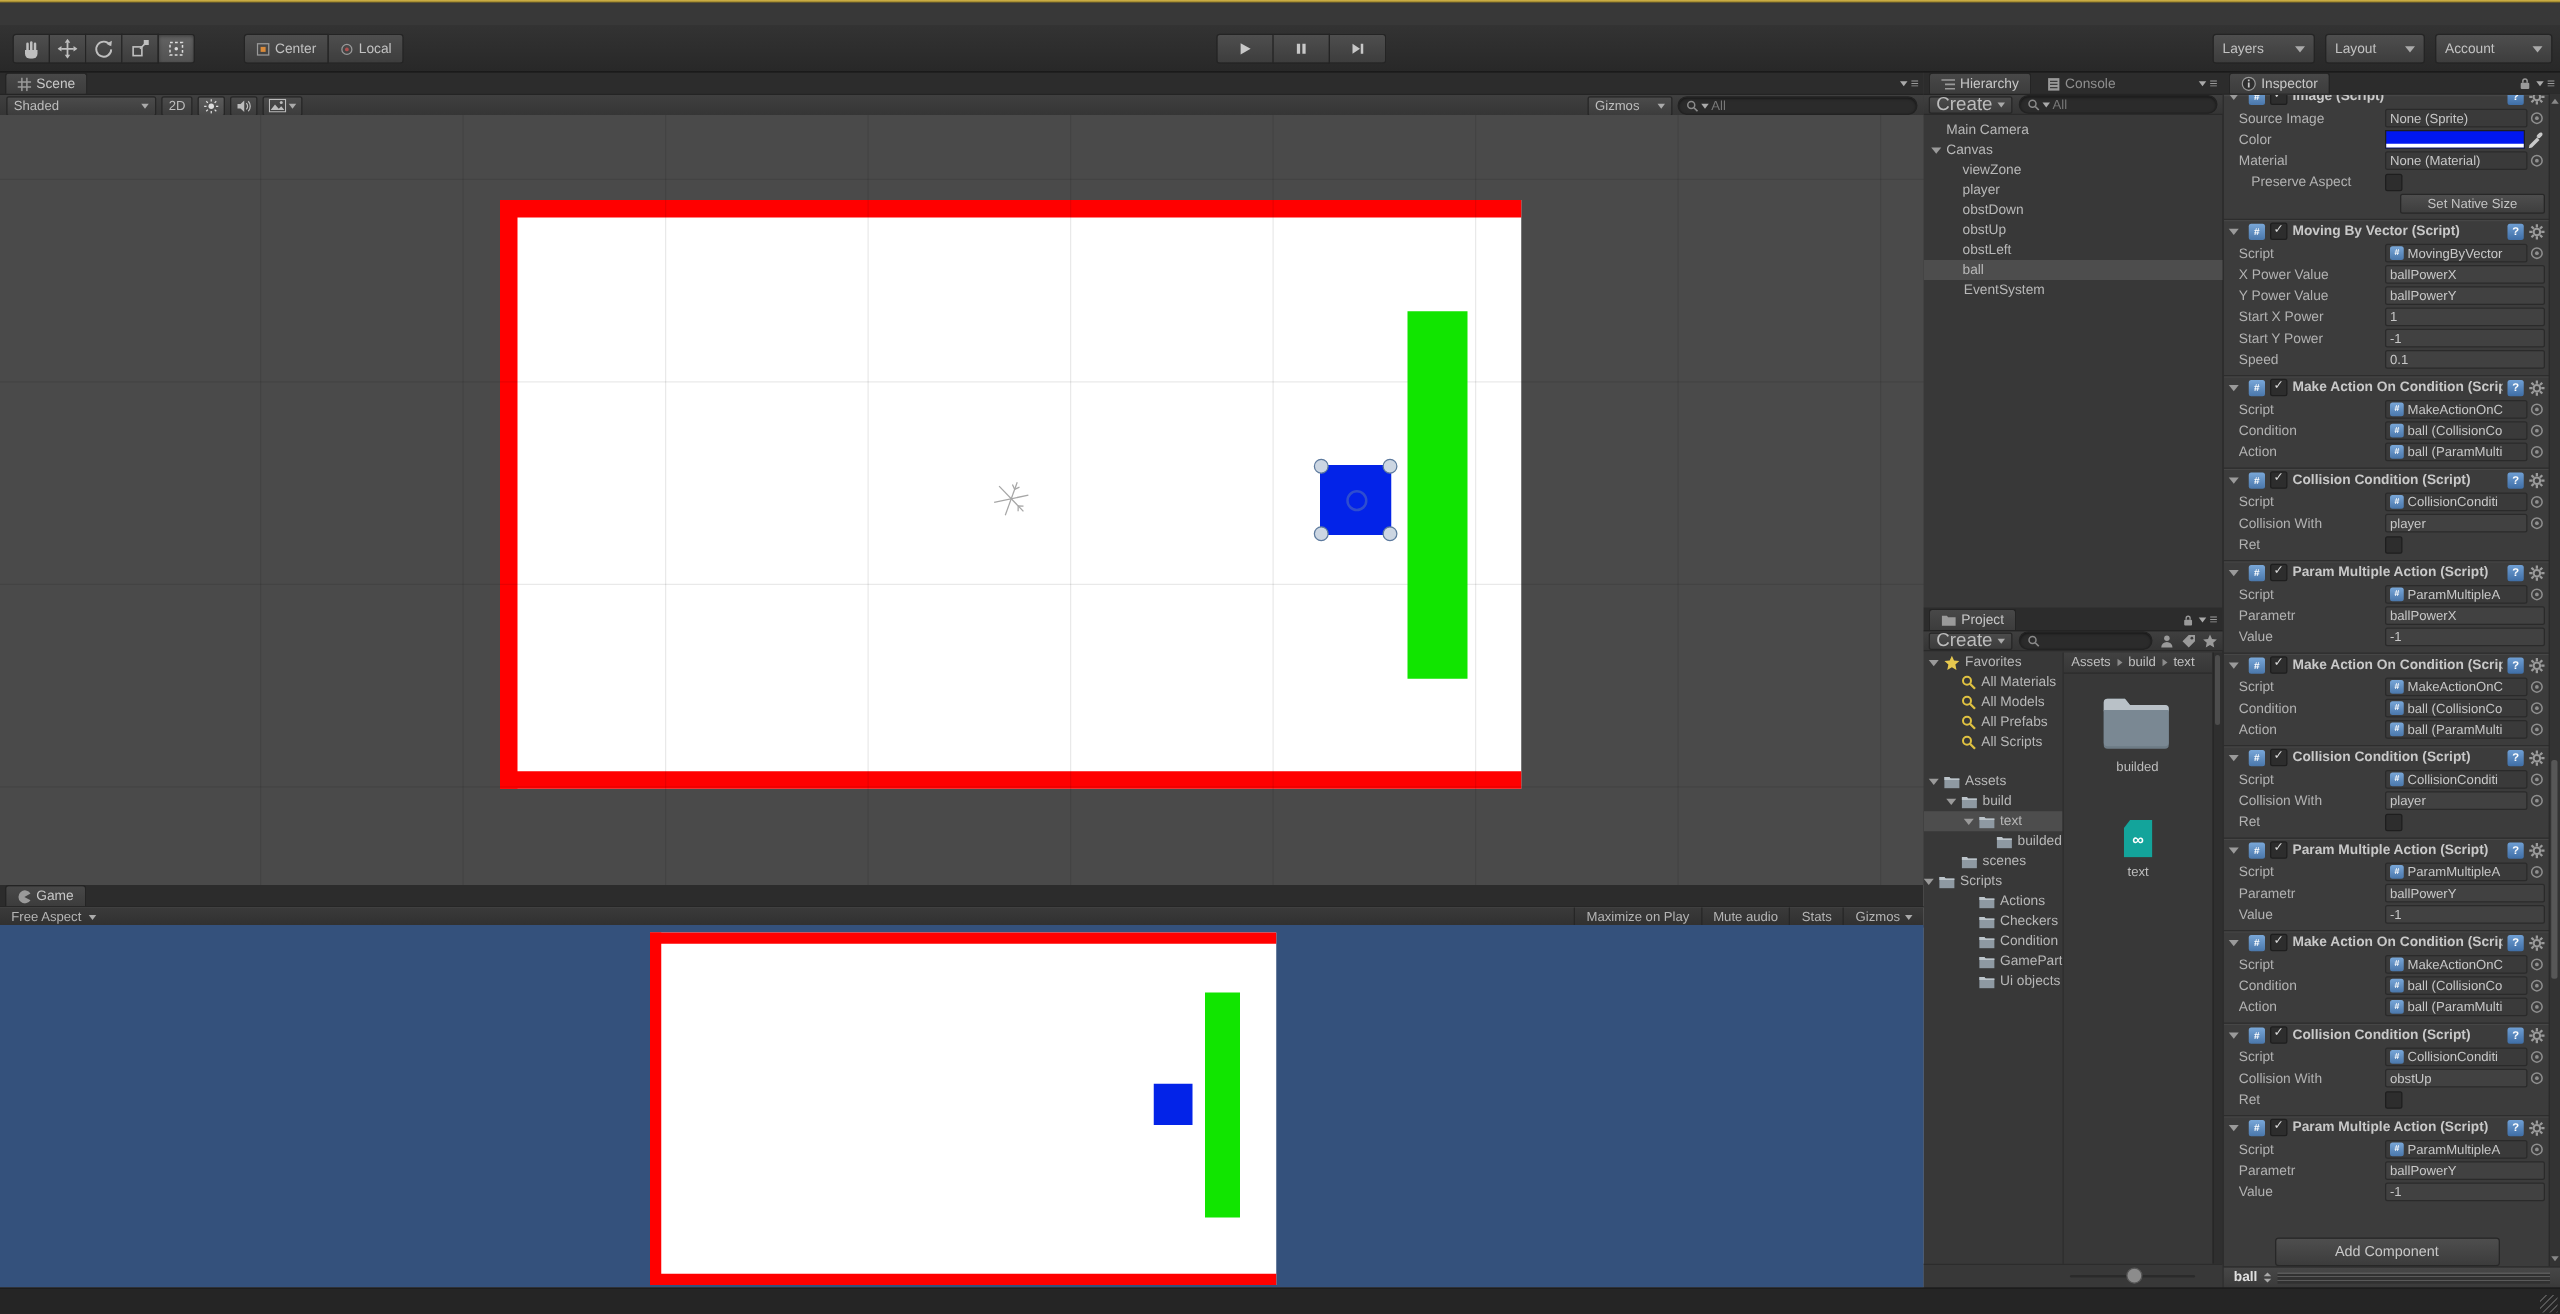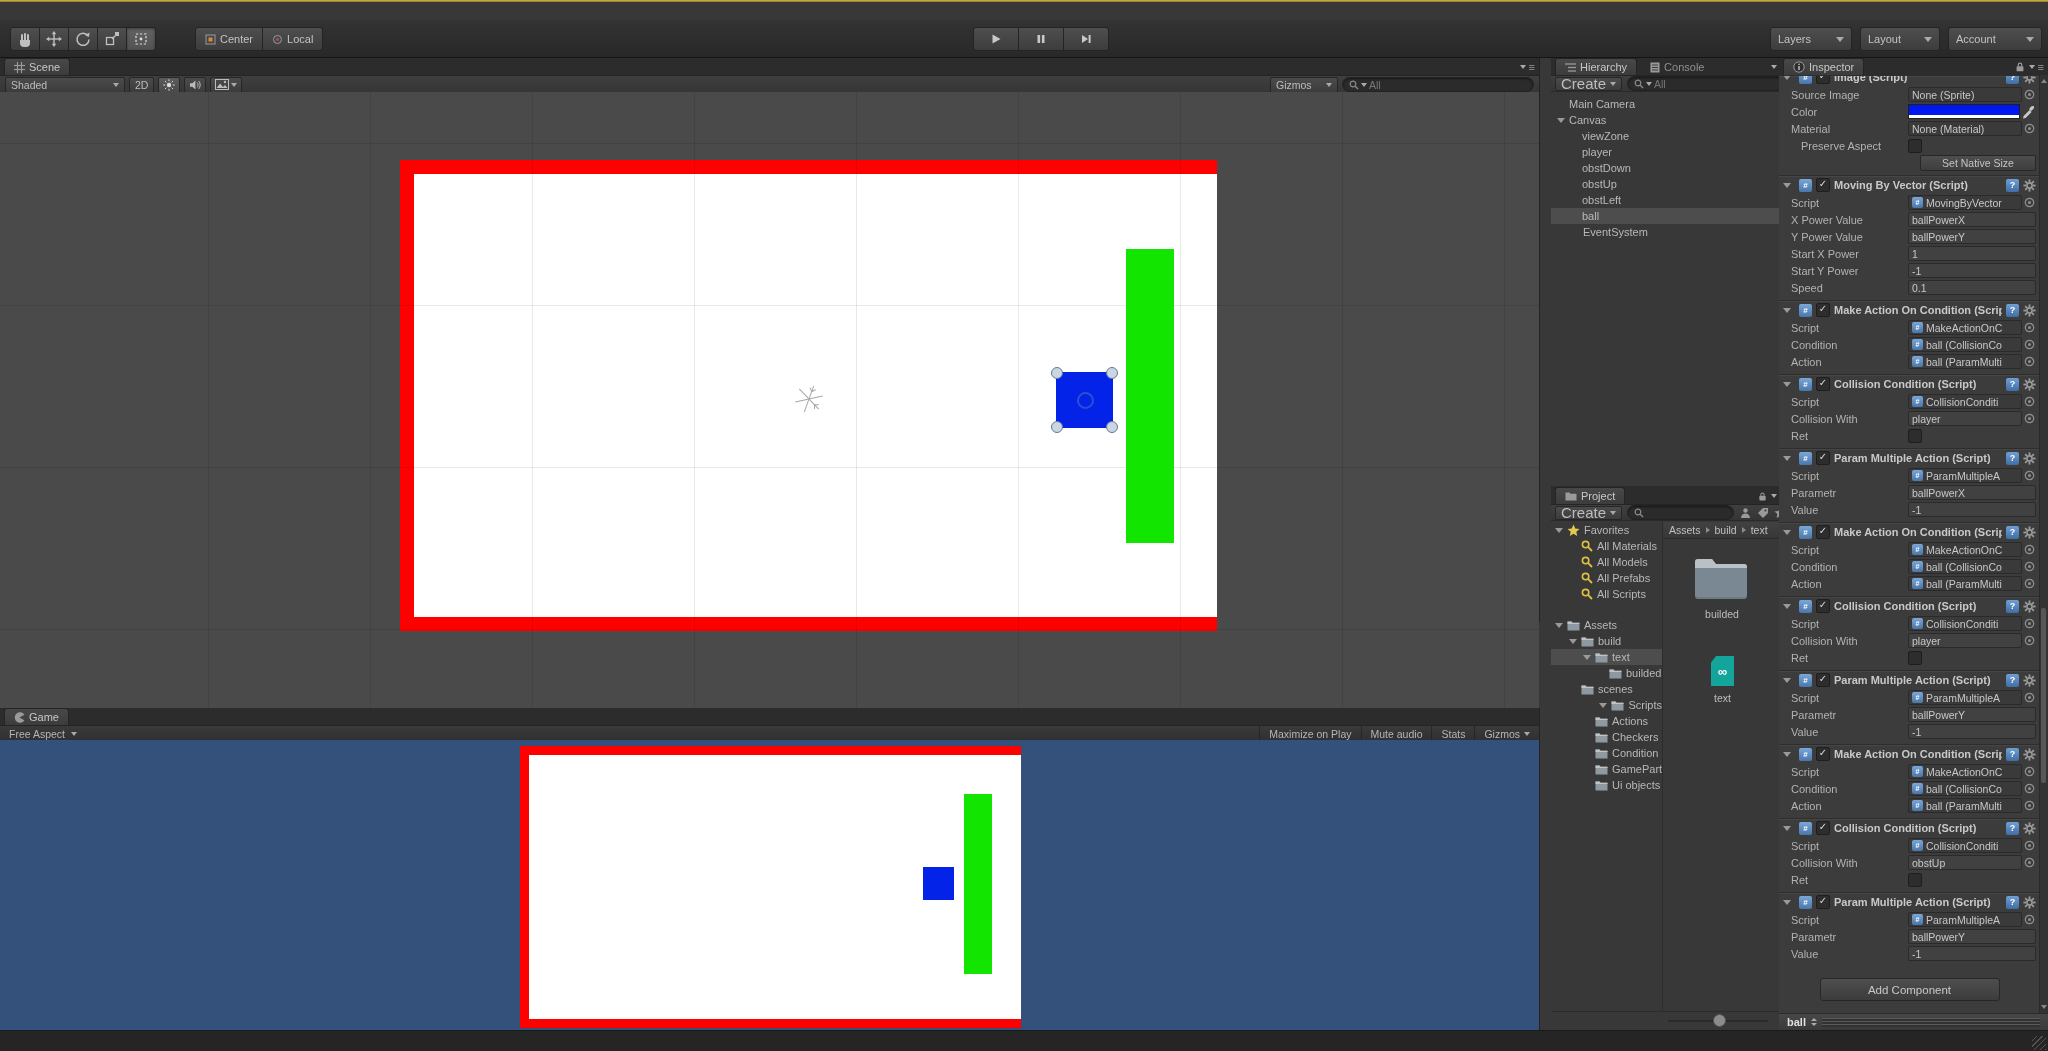--- a/index.html
+++ b/index.html
@@ -69,21 +69,21 @@
   
   .game-panel{position:absolute;left:0;top:708px;width:1539px;height:322px;background:#e5e5e5;border-right:1px solid #232323;}
   .game-sub{height:15px;background:linear-gradient(#3a3a3a,#303030);border-bottom:1px solid #222;display:flex;align-items:center;font-size:10.5px;color:#b5b5b5;}
   .game-sub .rlabel{height:15px;display:flex;align-items:center;padding:0 9px;border-left:1px solid #262626;gap:4px;}
   .game-content{position:absolute;left:0;top:32px;width:1539px;height:290px;overflow:hidden;}
   .game-map{position:absolute;left:520px;top:6px;width:501px;height:282px;background:#fff;
     border:9px solid #f00;border-right:none;box-sizing:border-box;}
   .gm-ball{position:absolute;left:923px;top:127px;width:31px;height:33px;}
   .gm-green{position:absolute;left:964px;top:54px;width:28px;height:180px;}
   
-  .midcol{position:absolute;left:1539px;top:57px;width:240px;height:973px;background:#383838;border-right:1px solid #232323;box-sizing:border-box;margin-left:12px;}
+  .midcol{position:absolute;left:1539px;top:57px;width:240px;height:973px;background:#383838;border-right:1px solid #232323;box-sizing:border-box;}
   .hier{position:absolute;left:0;top:0;width:100%;height:429px;}
   .createrow{height:15px;background:linear-gradient(#3f3f3f,#353535);border-bottom:1px solid #2a2a2a;
     display:flex;align-items:center;padding:0 4px;gap:5px;}
   .createbtn{height:12px;display:flex;align-items:center;gap:4px;padding:0 5px;background:linear-gradient(#4b4b4b,#3c3c3c);
     border:1px solid #262626;border-radius:2px;font-size:15px;color:#bdbdbd;}
   #hierarchy-list{position:absolute;left:0;top:39px;width:100%;}
   .h-row{height:16px;display:flex;align-items:center;font-size:11px;color:#b8b8b8;white-space:nowrap;}
   .h-row.selected{background:#4d4d4d;}
   .h-tri{width:0;height:0;border-left:4px solid transparent;border-right:4px solid transparent;border-top:5px solid #9a9a9a;margin-right:4px;flex:none;}
   
@@ -123,21 +123,21 @@
   .field{flex:1;height:13px;background:#414141;border:1px solid #2a2a2a;border-radius:2px;display:flex;align-items:center;
     padding:0 3px;gap:3px;color:#c8c8c8;font-size:10.5px;white-space:nowrap;overflow:hidden;}
   .field.obj{background:#3a3a3a;}
   .field .mini{width:11px;height:11px;border-radius:2px;background:linear-gradient(#79a7d8,#4a77ab);color:#fff;font-size:7px;
     display:flex;align-items:center;justify-content:center;flex:none;font-weight:bold;}
   .dotwrap{width:14px;flex:none;display:flex;justify-content:center;}
   .swatch{flex:1;height:13px;border:1px solid #1f1f1f;position:relative;}
   .swatch .alpha{position:absolute;left:0;bottom:0;width:100%;height:3px;background:#fff;}
   .sn-btn{margin-left:129px;height:14px;width:118px;background:linear-gradient(#4e4e4e,#3e3e3e);border:1px solid #272727;
     border-radius:2px;color:#c4c4c4;font-size:10.5px;display:flex;align-items:center;justify-content:center;}
-  .addcomp{margin:12px auto 0;width:178px;height:21px;background:linear-gradient(#4e4e4e,#3c3c3c);border:1px solid #272727;
+  .addcomp{margin:24px auto 0;width:178px;height:21px;background:linear-gradient(#4e4e4e,#3c3c3c);border:1px solid #272727;
     border-radius:3px;color:#c8c8c8;font-size:11.5px;display:flex;align-items:center;justify-content:center;}
   .insp-scroll{position:absolute;right:0;top:18px;width:8px;height:938px;background:#333;border-left:1px solid #2a2a2a;}
   .insp-scroll .thumb{position:absolute;left:1px;top:533px;width:5px;height:175px;background:#575757;border-radius:2px;}
   .sarrow{position:absolute;left:1px;width:0;height:0;border-left:3px solid transparent;border-right:3px solid transparent;}
   .sarrow.up{top:4px;border-bottom:4px solid #888;}
   .sarrow.dn{bottom:4px;border-top:4px solid #888;}
   .ballbar{position:absolute;left:0;top:956px;width:269px;height:17px;background:linear-gradient(#474747,#3a3a3a);
     border-top:1px solid #2b2b2b;display:flex;align-items:center;padding:0 8px;gap:5px;box-sizing:border-box;}
   .ballbar .bl{font-weight:bold;color:#e0e0e0;font-size:11px;}
   .updown{display:inline-flex;flex-direction:column;gap:2px;}
@@ -613,21 +613,21 @@
             <div class="p-row" style="padding-left: 18px;">
               <span class="h-tri" style="visibility: hidden;"></span>
               <span class="micon">
                 <svg width="13" height="11" viewBox="0 0 13 11">
                   <path d="M0.5 1.5 h4 l1 1.3 h7 V10.5 H0.5z" fill="#8e99a2"></path>
                   <path d="M0.5 1.5 h4 l1 1.3 h7 V4 H0.5z" fill="#bcc4ca"></path>
                 </svg>
               </span>
               <span>scenes</span>
             </div>
-            <div class="p-row" style="padding-left: 18px; justify-content: flex-end;">
+            <div class="p-row" style="">
               <span class="h-tri"></span>
               <span class="micon">
                 <svg width="13" height="11" viewBox="0 0 13 11">
                   <path d="M0.5 1.5 h4 l1 1.3 h7 V10.5 H0.5z" fill="#8e99a2"></path>
                   <path d="M0.5 1.5 h4 l1 1.3 h7 V4 H0.5z" fill="#bcc4ca"></path>
                 </svg>
               </span>
               <span>Scripts</span>
             </div>
             <div class="p-row" style="padding-left: 32px;">

